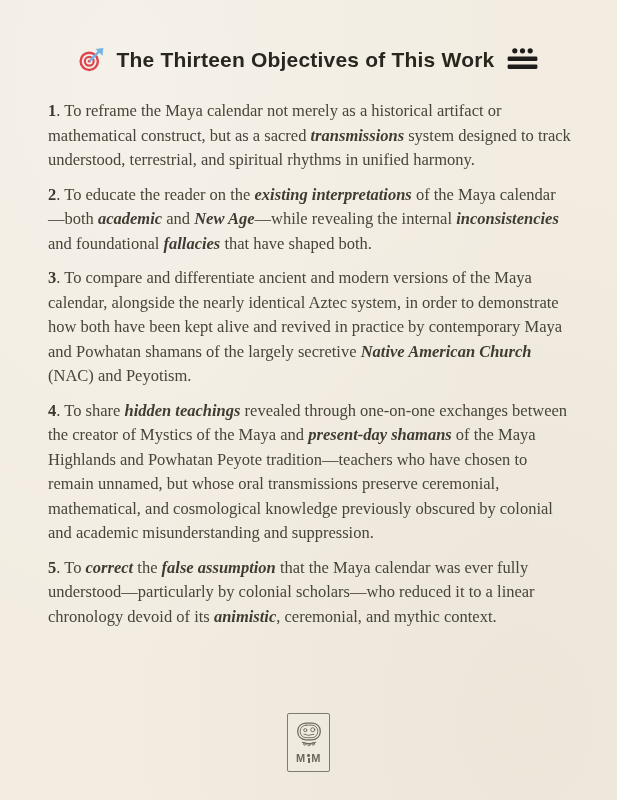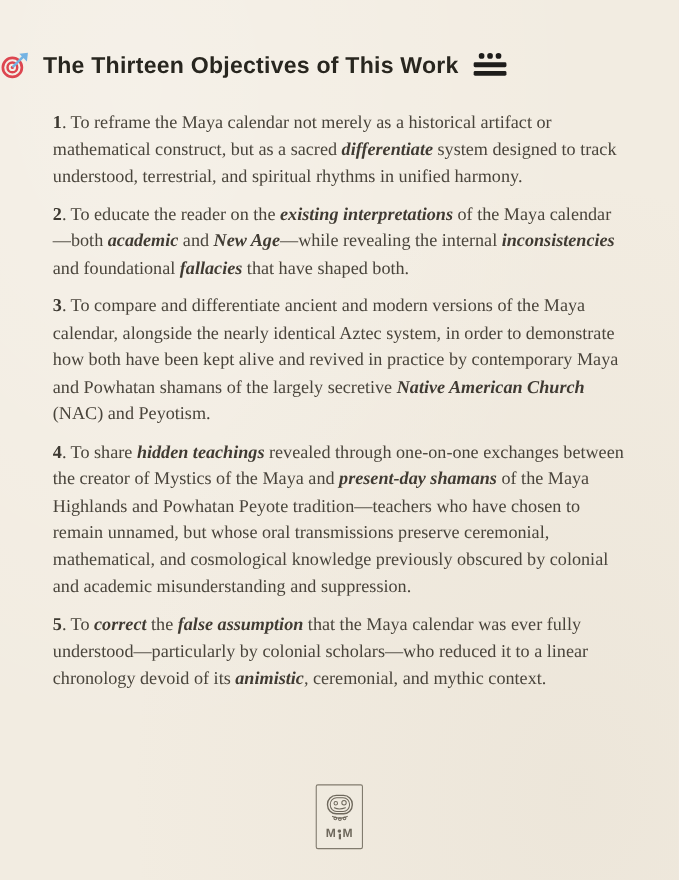--- a/index.html
+++ b/index.html
@@ -9,21 +9,21 @@
     background:
       radial-gradient(ellipse at 20% 10%, rgba(255,255,255,0.25), rgba(255,255,255,0) 60%),
       radial-gradient(ellipse at 85% 90%, rgba(189,176,152,0.10), rgba(189,176,152,0) 55%),
       #f2ece1;
     font-family: "Liberation Serif", serif;
   }
   .page { position: relative; width: 617px; height: 800px; }
 
   
   .title-row {
-    display: flex; align-items: center; 
+    display: flex; align-items: center; justify-content: center;
     gap: 12px; padding-top: 46px;
   }
   .page-title {
     font-family: "Liberation Sans", sans-serif;
     font-weight: 700; font-size: 21px; letter-spacing: 0.2px;
     color: #28261f; white-space: nowrap;
   }
   .hdr-icon { display: block; flex: 0 0 auto; }
 
   
@@ -75,21 +75,21 @@
     <svg class="hdr-icon" width="33" height="25" viewBox="0 0 34 26" aria-hidden="true">
       <circle cx="9" cy="4" r="2.7" fill="#1e1d1b"></circle>
       <circle cx="17" cy="4" r="2.7" fill="#1e1d1b"></circle>
       <circle cx="25" cy="4" r="2.7" fill="#1e1d1b"></circle>
       <rect x="1.5" y="10" width="31" height="4.6" rx="1.4" fill="#1e1d1b"></rect>
       <rect x="1.5" y="18.2" width="31" height="4.6" rx="1.4" fill="#1e1d1b"></rect>
     </svg>
   </div>
 
   <div class="content">
-      <p class="para"><strong class="num">1</strong><span>. To reframe the Maya calendar not merely as a historical artifact or mathematical construct, but as a sacred </span><strong class="em">differentiate</strong><span> system designed to track understood, terrestrial, and spiritual rhythms in unified harmony.</span></p>
+      <p class="para"><strong class="num">1</strong><span>. To reframe the Maya calendar not merely as a historical artifact or mathematical construct, but as a sacred </span><strong class="em">transmissions</strong><span> system designed to track understood, terrestrial, and spiritual rhythms in unified harmony.</span></p>
       <p class="para"><strong class="num">2</strong><span>. To educate the reader on the </span><strong class="em">existing interpretations</strong><span> of the Maya calendar—both </span><strong class="em">academic</strong><span> and </span><strong class="em">New Age</strong><span>—while revealing the internal </span><strong class="em">inconsistencies</strong><span> and foundational </span><strong class="em">fallacies</strong><span> that have shaped both.</span></p>
       <p class="para"><strong class="num">3</strong><span>. To compare and differentiate ancient and modern versions of the Maya calendar, alongside the nearly identical Aztec system, in order to demonstrate how both have been kept alive and revived in practice by contemporary Maya and Powhatan shamans of the largely secretive </span><strong class="em">Native American Church</strong><span> (NAC) and Peyotism.</span></p>
       <p class="para"><strong class="num">4</strong><span>. To share </span><strong class="em">hidden teachings</strong><span> revealed through one-on-one exchanges between the creator of Mystics of the Maya and </span><strong class="em">present-day shamans</strong><span> of the Maya Highlands and Powhatan Peyote tradition—teachers who have chosen to remain unnamed, but whose oral transmissions preserve ceremonial, mathematical, and cosmological knowledge previously obscured by colonial and academic misunderstanding and suppression.</span></p>
       <p class="para"><strong class="num">5</strong><span>. To </span><strong class="em">correct</strong><span> the </span><strong class="em">false assumption</strong><span> that the Maya calendar was ever fully understood—particularly by colonial scholars—who reduced it to a linear chronology devoid of its </span><strong class="em">animistic</strong><span>, ceremonial, and mythic context.</span></p>
     </div>
 
   <div class="footer">
     <div class="logo-box">
       <svg width="30" height="30" viewBox="0 0 36 36" aria-hidden="true">
         <g fill="none" stroke="#6e685c" stroke-width="1.5" stroke-linecap="round">

